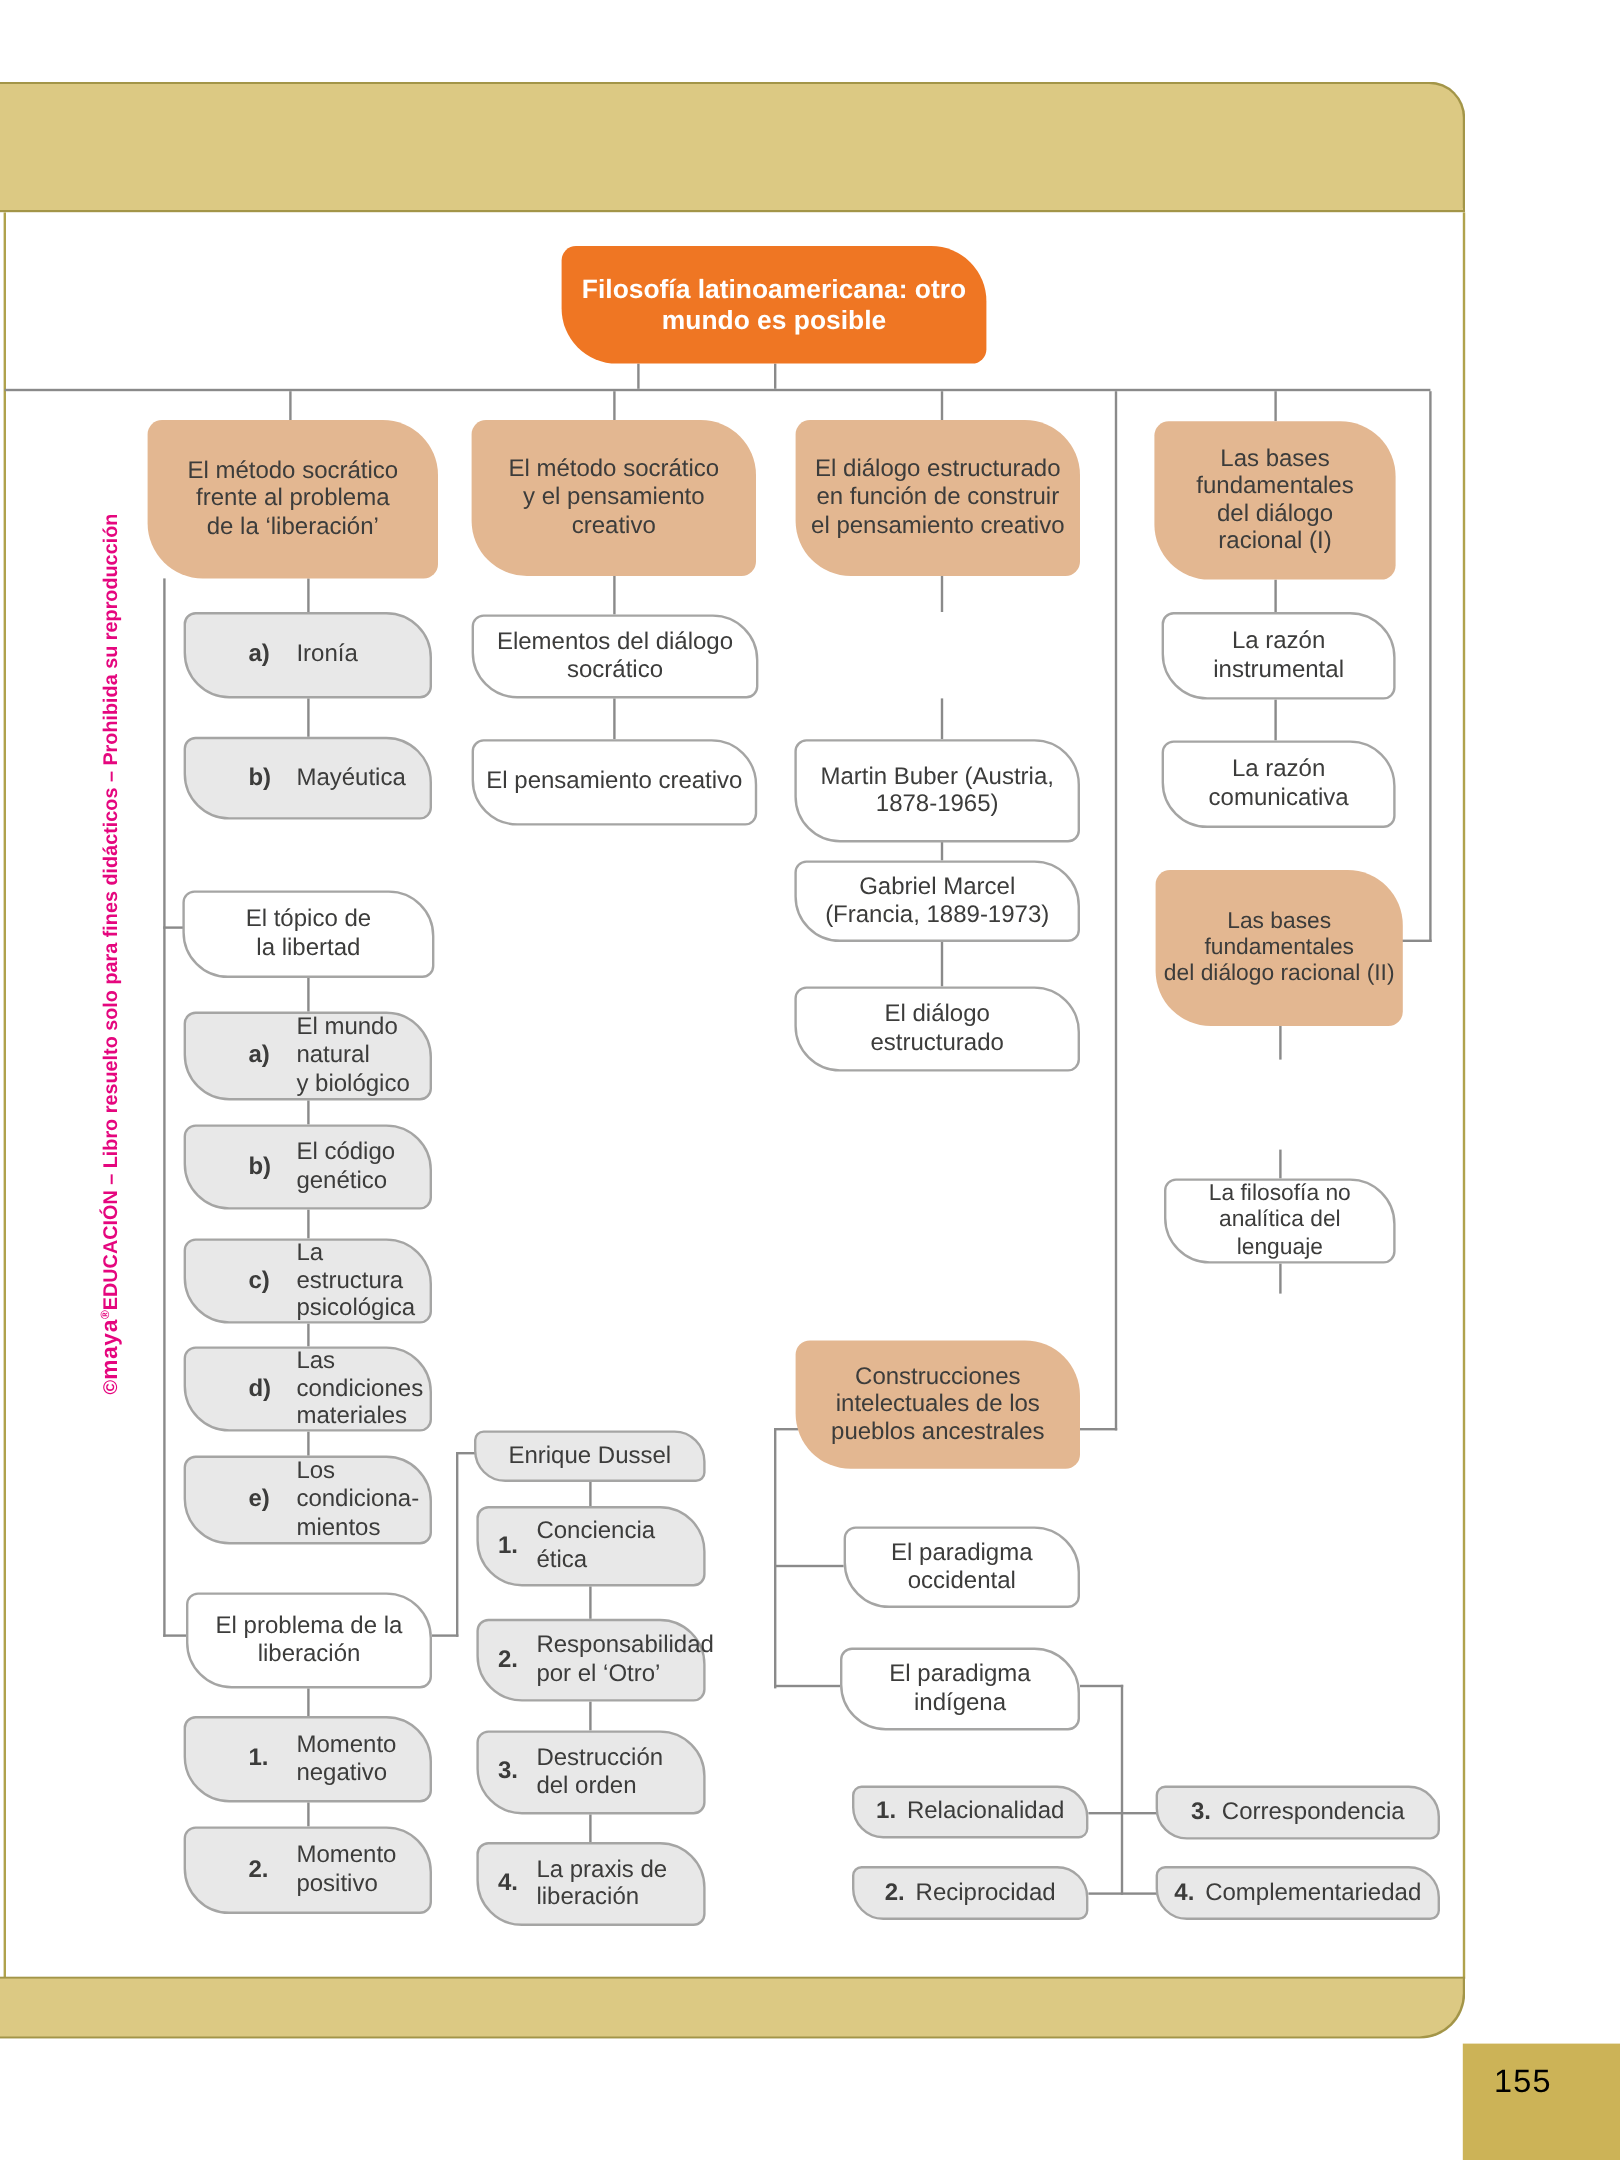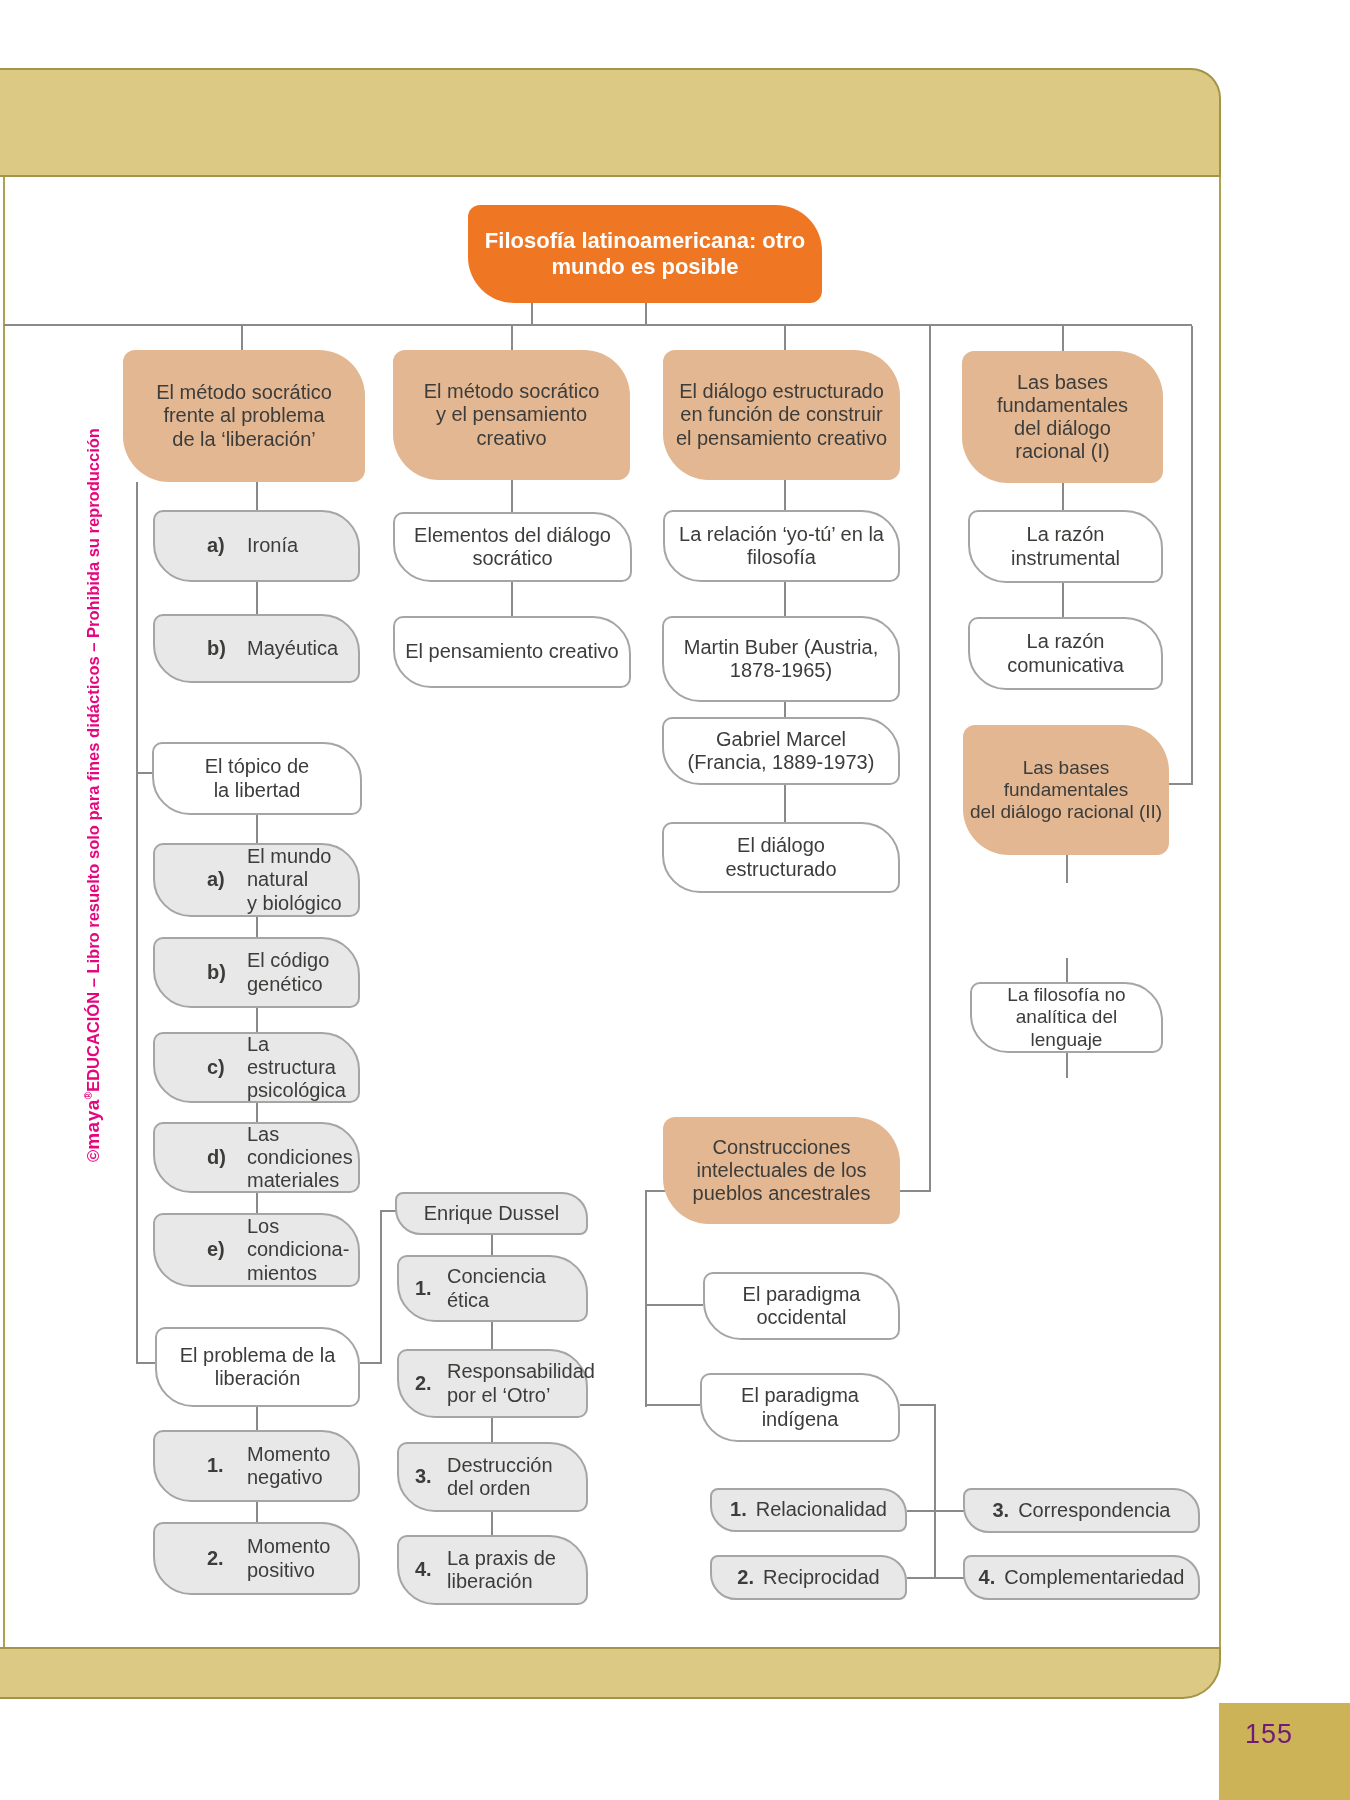--- a/index.html
+++ b/index.html
@@ -6,21 +6,21 @@
   .page{position:relative;width:1350px;height:1800px;background:#ffffff;overflow:hidden;
         font-family:"Liberation Sans","DejaVu Sans",sans-serif;color:#3c3c3b;}
   
   .band-top{position:absolute;left:0;top:68px;width:1221px;height:109px;background:#dcc983;
             border:2px solid #a39548;border-left:none;border-top-right-radius:30px;box-sizing:border-box;}
   .band-bottom{position:absolute;left:0;top:1647px;width:1221px;height:52px;background:#dcc983;
             border:2px solid #a39548;border-left:none;border-bottom-right-radius:38px;box-sizing:border-box;}
   .edge-left{position:absolute;left:3px;top:177px;width:2px;height:1472px;background:#b0a24c;}
   .edge-right{position:absolute;left:1219px;top:177px;width:2px;height:1472px;background:#b0a24c;}
   .pagenum-block{position:absolute;left:1219px;top:1703px;width:131px;height:97px;background:#ccb357;}
-  .pagenum-block span{display:block;padding:16px 0 0 26px;color:#701a75;font-size:27px;letter-spacing:1px;}
+  .pagenum-block span{display:block;padding:16px 0 0 26px;color:#000000;font-size:27px;letter-spacing:1px;}
   
   .sidebar-rot{position:absolute;left:72px;top:420px;width:742px;height:34px;
                transform:rotate(-90deg) translateX(-742px);transform-origin:0 0;
                color:#e5067e;font-size:16.5px;font-weight:600;white-space:nowrap;line-height:34px;}
   .sidebar-rot .sb-brand{font-weight:800;font-size:19px;letter-spacing:.5px;}
   .sidebar-rot .sb-reg{font-size:10px;vertical-align:super;}
   .sidebar-rot .sb-edu{font-weight:700;}
   
   .ln{position:absolute;background:#8a8a8a;}
   
@@ -200,24 +200,20 @@
       <span class="lbl">4.</span>
       <span class="t">La praxis de
 liberación</span>
     </div>
 
   <div class="node tan ctr" style="left:663px;top:350px;width:237px;height:130px">
       <span class="t">El diálogo estructurado
 en función de construir
 el pensamiento creativo</span>
     </div>
-  <div class="node white ctr" style="left:663px;top:510px;width:237px;height:72px">
-      <span class="t">La relación ‘yo-tú’ en la
-filosofía</span>
-    </div>
   <div class="node white ctr" style="left:662px;top:616px;width:238px;height:86px">
       <span class="t">Martin Buber (Austria,
 1878-1965)</span>
     </div>
   <div class="node white ctr" style="left:662px;top:717px;width:238px;height:68px">
       <span class="t">Gabriel Marcel
 (Francia, 1889-1973)</span>
     </div>
   <div class="node white ctr" style="left:662px;top:822px;width:238px;height:71px">
       <span class="t">El diálogo

